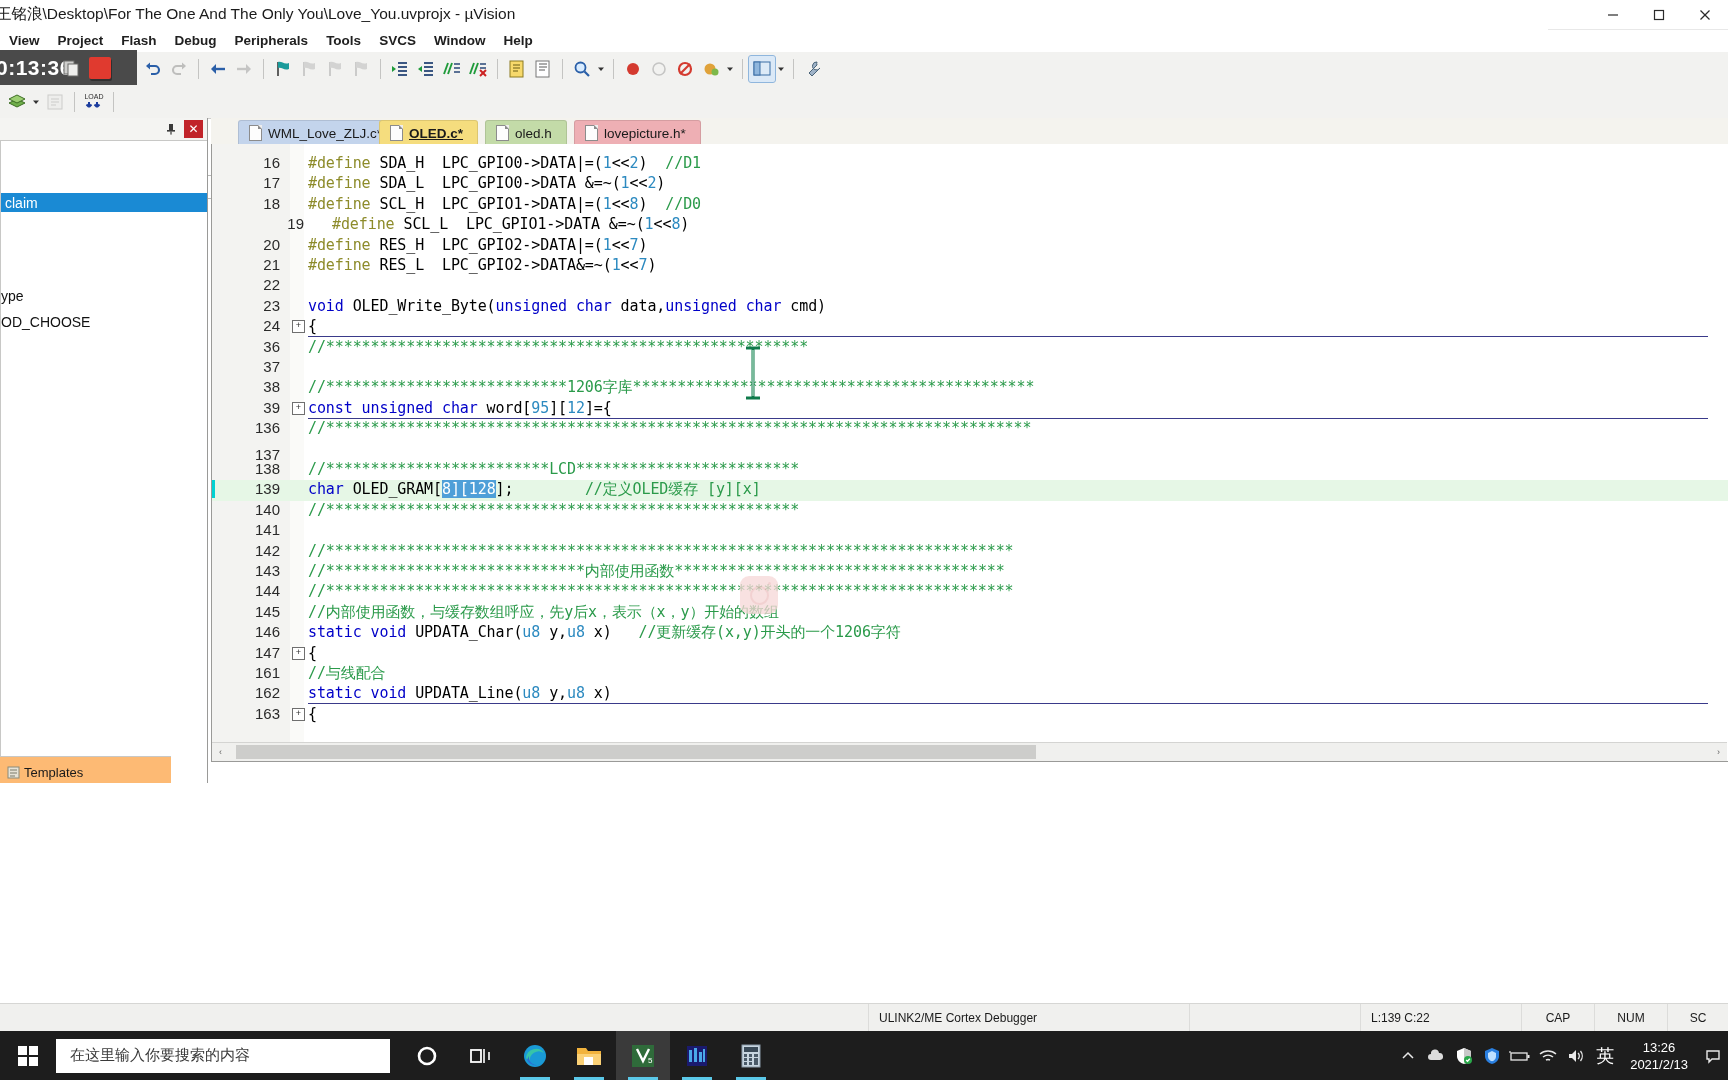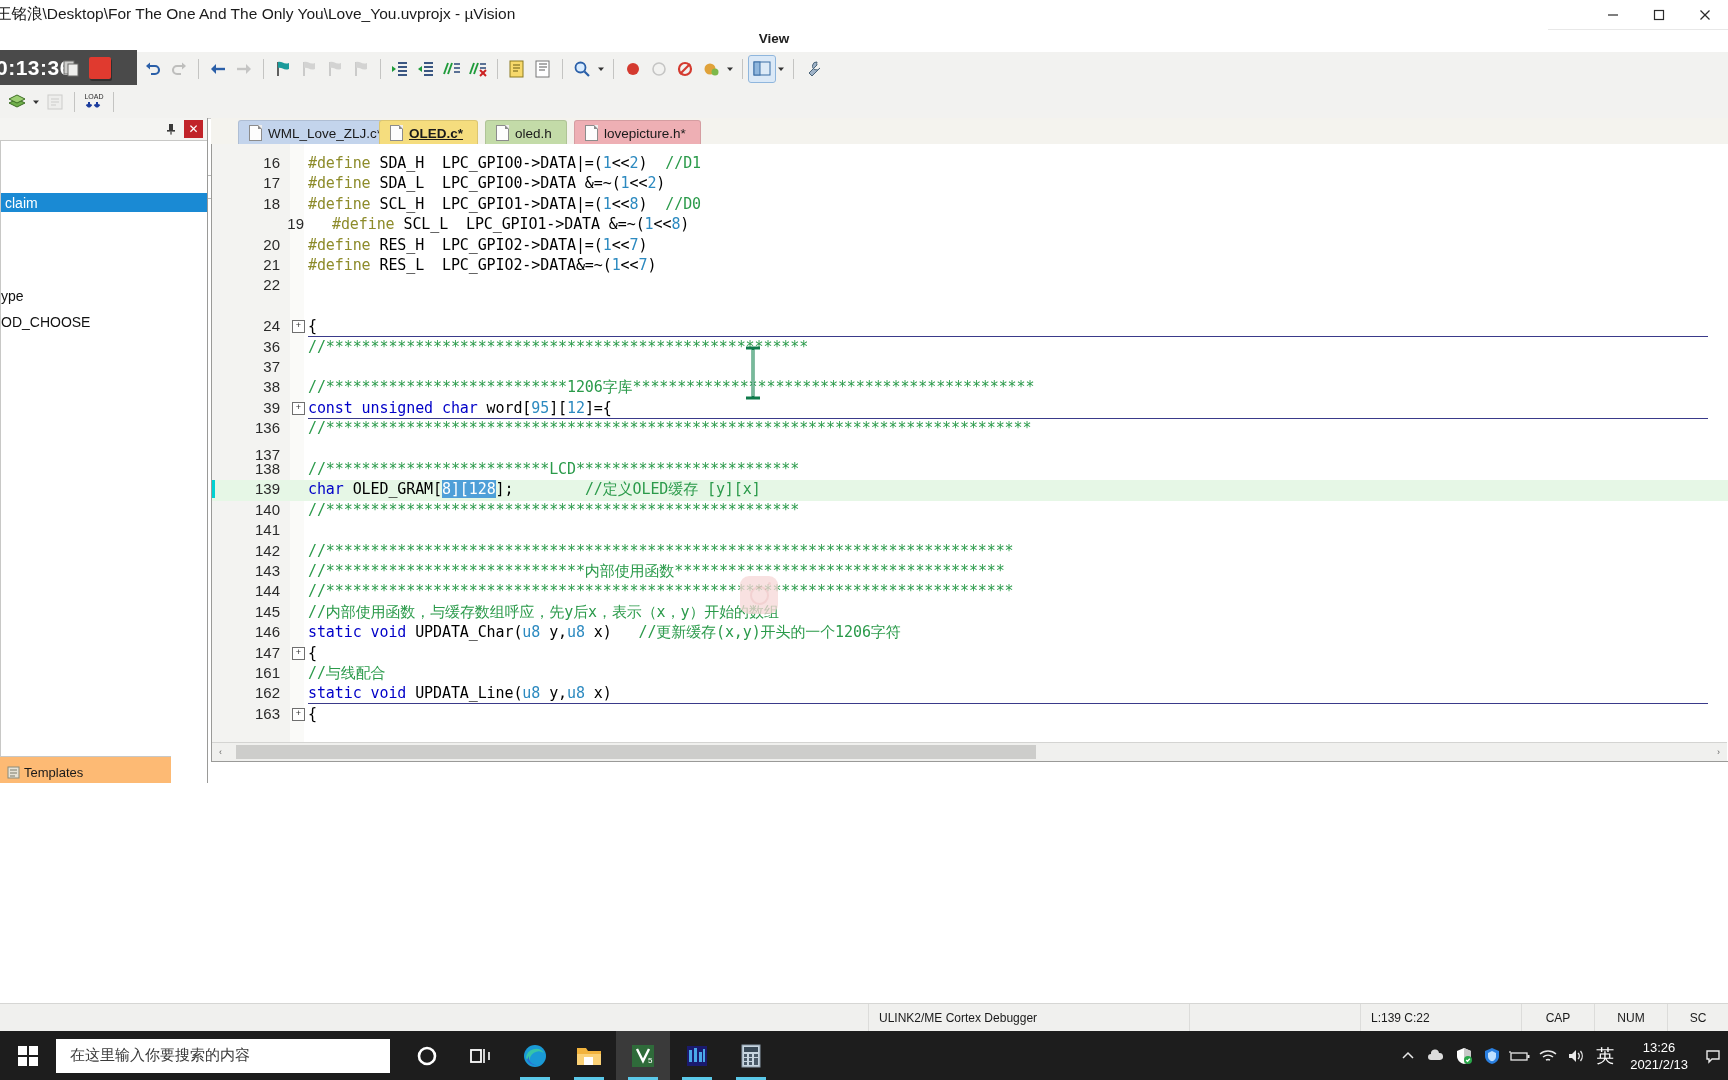--- a/index.html
+++ b/index.html
@@ -22,21 +22,20 @@
   }
   .win-btns{position:absolute;right:0;top:0;height:29px;display:flex;}
   .win-btn{width:46px;height:29px;display:flex;align-items:center;justify-content:center;
            font-size:14px;color:#2b2b2b;}
 
   
   .menubar{
     position:absolute;left:0;top:29px;width:1548px;height:23px;
     background:#ffffff;display:flex;align-items:center;
     border-bottom:1px solid #f0f0f0;
-    flex-direction:column;
   }
   .menuitem{font-size:13.5px;color:#202020;padding:2px 9px;white-space:nowrap;font-weight:600;}
 
   
   .toolbar1{
     position:absolute;left:0;top:52px;width:1728px;height:33px;
     background:#f2f2f0;border-bottom:1px solid #e2e2e0;
   }
   .toolbar2{
     position:absolute;left:0;top:85px;width:1728px;height:33px;
@@ -569,20 +568,21 @@
       <div class="gutter"></div>
       <div class="fold-col"></div>
       <div class="code-lines" id="code-lines">
           <div class="cl" style="top: 10px;"><span class="ln">16</span><span class="src"><span class="pp">#define </span><span>SDA_H  LPC_GPIO0-&gt;DATA|=(</span><span class="num">1</span><span>&lt;&lt;</span><span class="num">2</span><span>)  </span><span class="cmt">//D1</span></span></div>
           <div class="cl" style="top: 30.4px;"><span class="ln">17</span><span class="src"><span class="pp">#define </span><span>SDA_L  LPC_GPIO0-&gt;DATA &amp;=~(</span><span class="num">1</span><span>&lt;&lt;</span><span class="num">2</span><span>)</span></span></div>
           <div class="cl" style="top: 50.8px;"><span class="ln">18</span><span class="src"><span class="pp">#define </span><span>SCL_H  LPC_GPIO1-&gt;DATA|=(</span><span class="num">1</span><span>&lt;&lt;</span><span class="num">8</span><span>)  </span><span class="cmt">//D0</span></span></div>
           <div class="cl" style="top: 71.2px; margin-left: 24px;"><span class="ln">19</span><span class="src"><span class="pp">#define </span><span>SCL_L  LPC_GPIO1-&gt;DATA &amp;=~(</span><span class="num">1</span><span>&lt;&lt;</span><span class="num">8</span><span>)</span></span></div>
           <div class="cl" style="top: 91.6px;"><span class="ln">20</span><span class="src"><span class="pp">#define </span><span>RES_H  LPC_GPIO2-&gt;DATA|=(</span><span class="num">1</span><span>&lt;&lt;</span><span class="num">7</span><span>)</span></span></div>
           <div class="cl" style="top: 112px;"><span class="ln">21</span><span class="src"><span class="pp">#define </span><span>RES_L  LPC_GPIO2-&gt;DATA&amp;=~(</span><span class="num">1</span><span>&lt;&lt;</span><span class="num">7</span><span>)</span></span></div>
           <div class="cl" style="top: 132.4px;"><span class="ln">22</span><span class="src"></span></div>
+          <div class="cl" style="top: 152.8px;"><span class="ln">23</span><span class="src"><span class="kw">void </span><span>OLED_Write_Byte(</span><span class="kw">unsigned char</span><span> data,</span><span class="kw">unsigned char</span><span> cmd)</span></span></div>
           <div class="cl" style="top: 173.2px;"><span class="ln">24</span><span class="fold">+</span><span class="src"><span>{</span></span></div>
           <div class="cl" style="top: 193.6px;"><span class="ln">36</span><span class="src"><span class="cmt">//******************************************************</span></span></div>
           <div class="cl" style="top: 214px;"><span class="ln">37</span><span class="src"></span></div>
           <div class="cl" style="top: 234.4px; padding-left: 12px;"><span class="ln">38</span><span class="src"><span class="cmt">//***************************1206字库*********************************************</span></span></div>
           <div class="cl" style="top: 254.8px;"><span class="ln">39</span><span class="fold">+</span><span class="src"><span class="kw">const unsigned char</span><span> word[</span><span class="num">95</span><span>][</span><span class="num">12</span><span>]={</span></span></div>
           <div class="cl" style="top: 275.2px;"><span class="ln">136</span><span class="src"><span class="cmt">//*******************************************************************************</span></span></div>
           <div class="cl" style="top: 302px;"><span class="ln">137</span><span class="src"></span></div>
           <div class="cl" style="top: 316px;"><span class="ln">138</span><span class="src"><span class="cmt">//*************************LCD*************************</span></span></div>
           <div class="cl cur" style="top: 336.4px;"><span class="ln">139</span><span class="caret-blue"> </span><span class="src"><span class="kw">char</span><span> OLED_GRAM[</span><span class="sel-blue">8][128</span><span>];        </span><span class="cmt">//定义OLED缓存 [y][x]</span></span></div>
           <div class="cl" style="top: 356.8px;"><span class="ln">140</span><span class="src"><span class="cmt">//*****************************************************</span></span></div>

